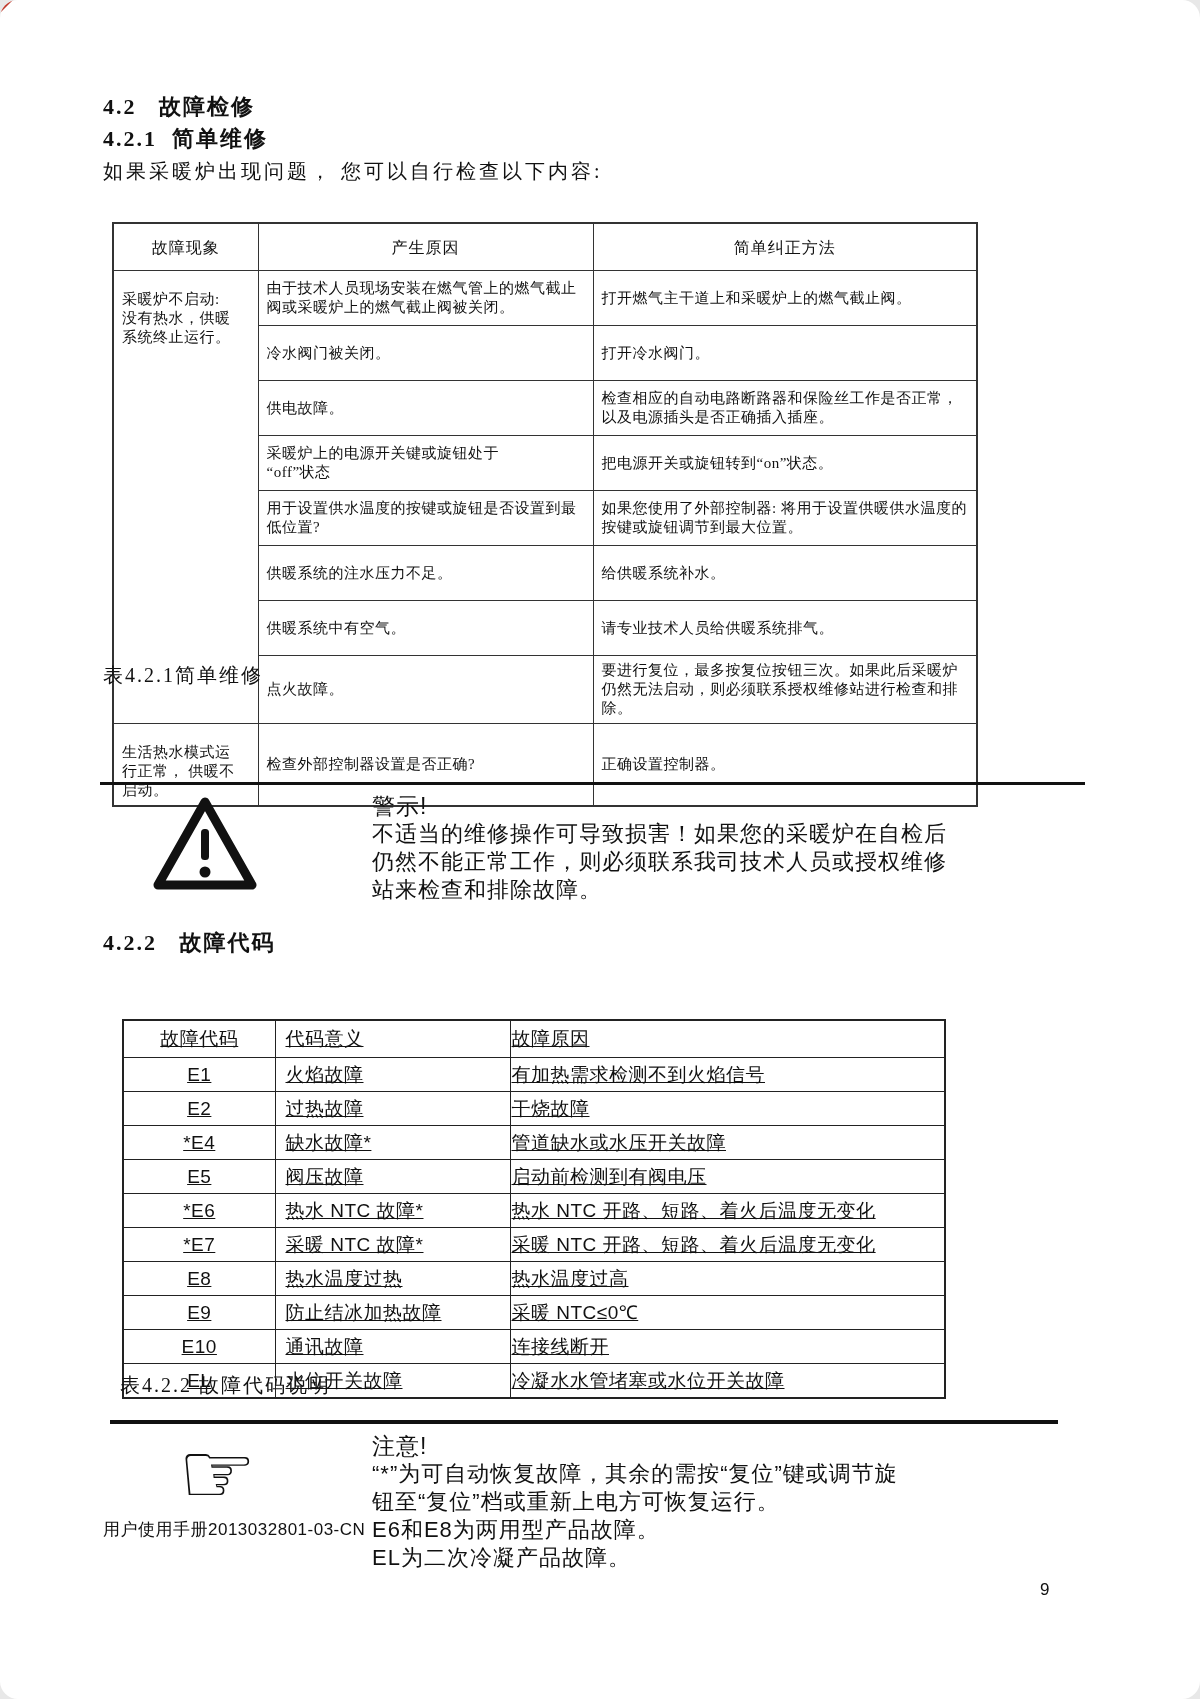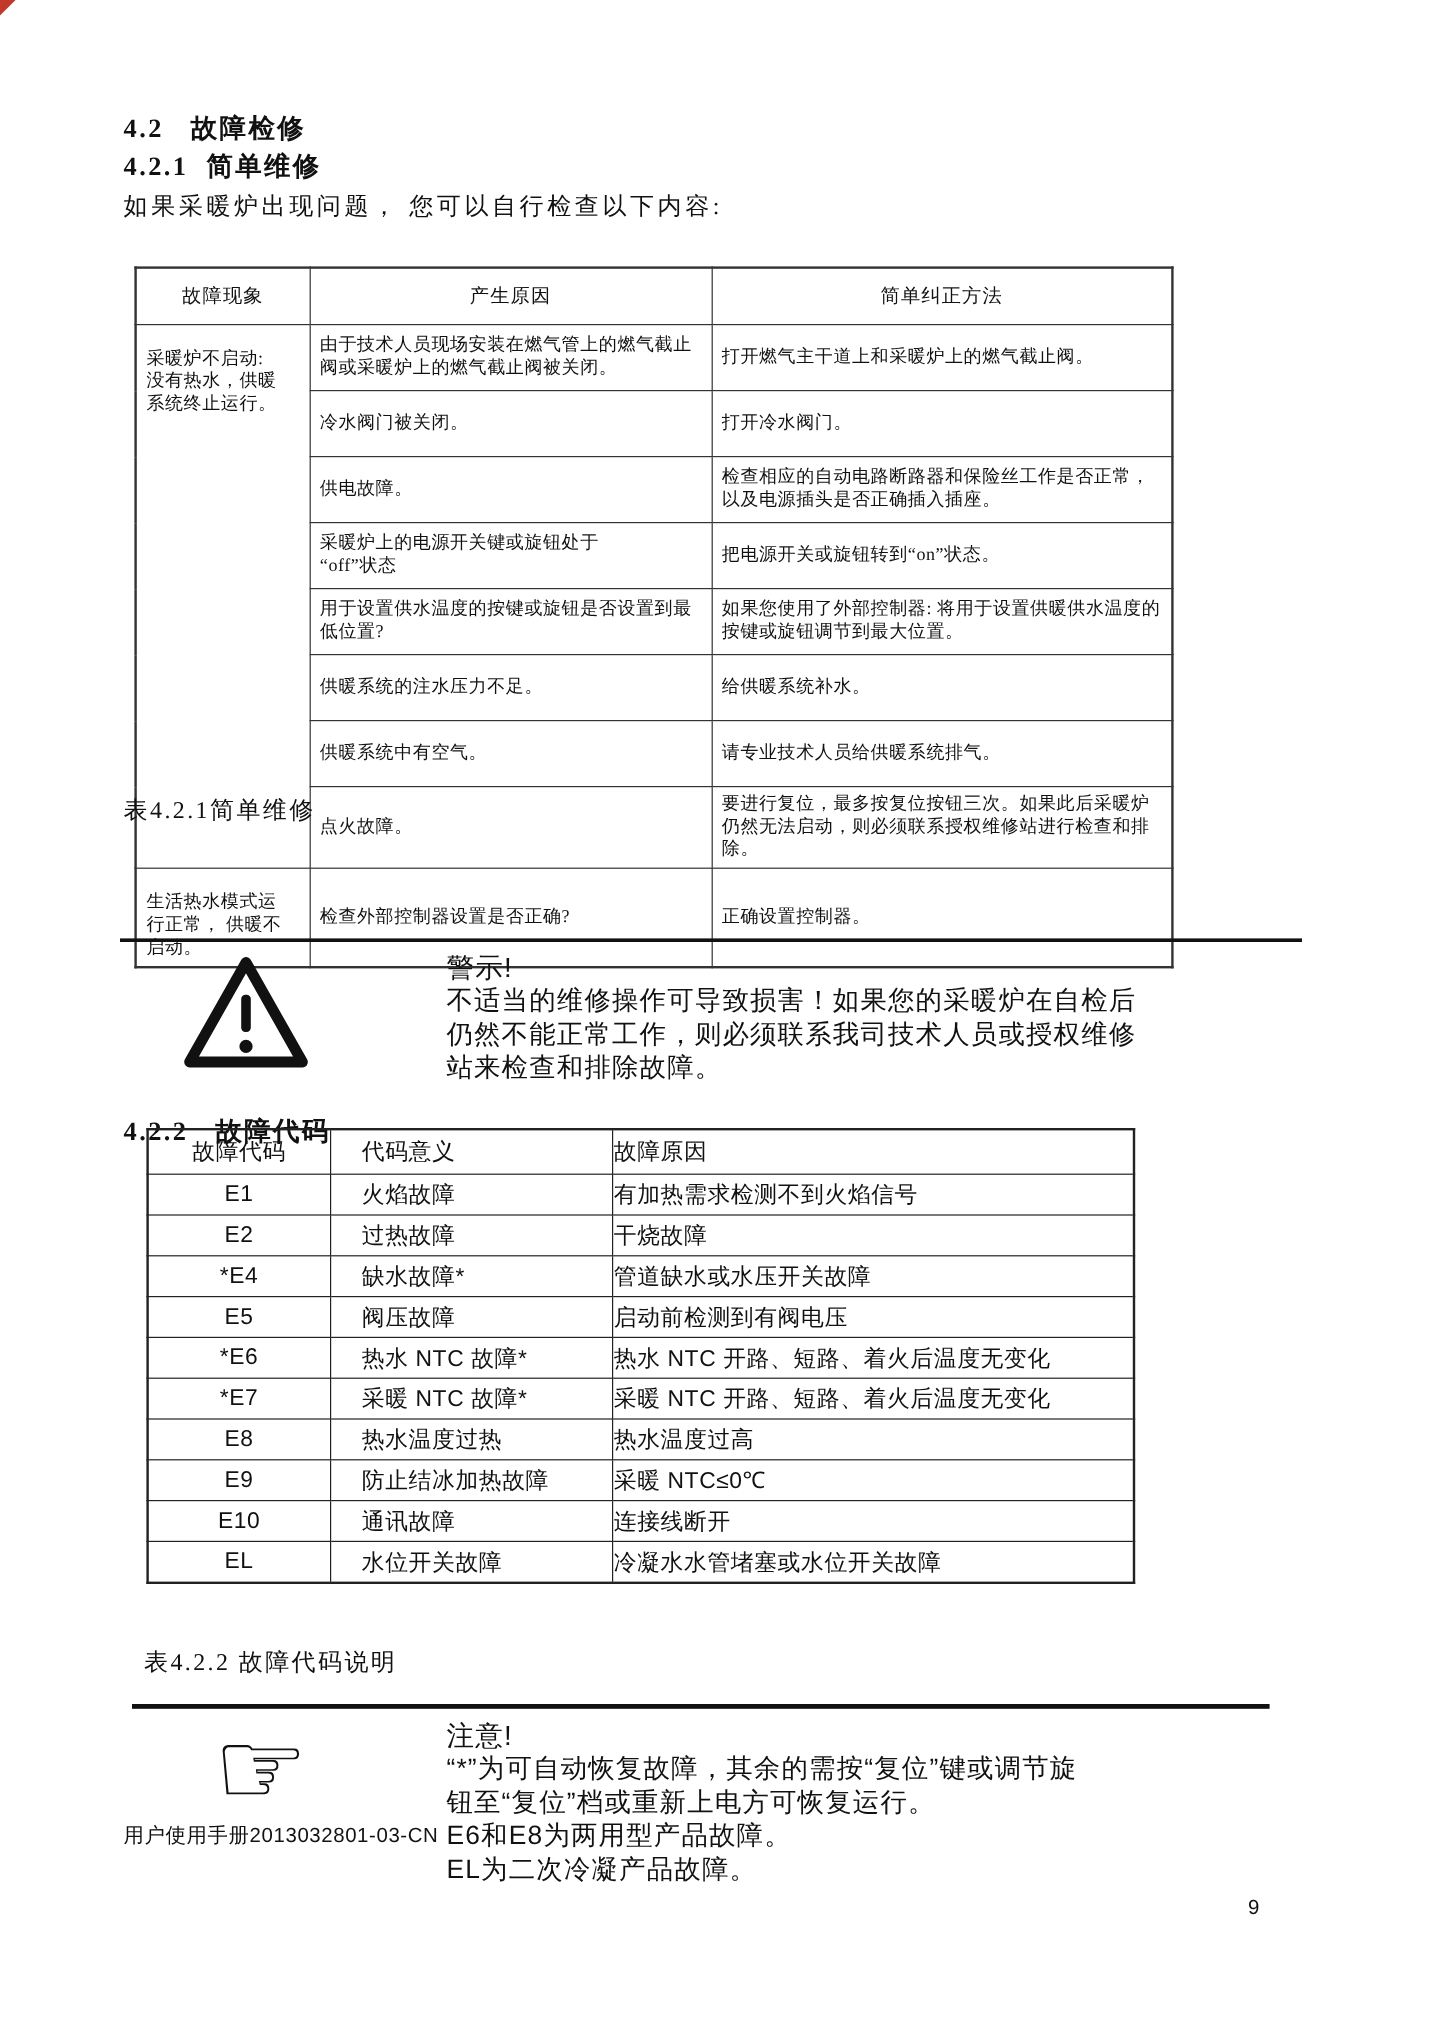--- a/index.html
+++ b/index.html
@@ -4,20 +4,21 @@
 <style>
   html,body{margin:0;padding:0;background:#e8e8e8;}
   .page{
     position:relative;
     width:1200px;height:1699px;
     margin:0 auto;
     background:#ffffff;
     color:#111;
     font-family:"Liberation Serif", serif;
     overflow:hidden;
+    border-radius:18px;
   }
   .abs{position:absolute;}
   .pre{white-space:pre-wrap;}
   .preline{white-space:pre-line;}
 
   
   .corner-mark{
     top:0;left:0;width:0;height:0;
     border-top:13px solid #c0392b;
     border-right:13px solid transparent;
@@ -77,21 +78,21 @@
   .t2{
     width:822px;table-layout:fixed;
     font-family:"Liberation Sans", sans-serif;
     font-size:19px;letter-spacing:0.5px;
   }
   .t2{border:2px solid #222;}
   .t2 th,.t2 td{border:1px solid #222;border-left:1px solid #222;}
   .t2 th{height:34px;font-weight:400;}
   .t2 td{height:31px;margin-left:32px;}
   .t2 .col-code{width:152px;text-align:center;}
-  .t2 .col-mean{width:235px;text-align:left;padding-left:26px;}
+  .t2 .col-mean{width:235px;text-align:left;padding-left:10px;}
   .t2 .col-reason{width:435px;text-align:left;}
 
   .footer-text{
     font-family:"Liberation Sans", sans-serif;
     font-size:17px;letter-spacing:0.5px;
   }
 </style>
 </head>
 <body>
 
@@ -176,21 +177,21 @@
   </div>
   <div class="abs" style="left:372px;top:792px;width:660px;">
     <div class="blk-title">警示!</div>
     <div class="blk-body preline">不适当的维修操作可导致损害！如果您的采暖炉在自检后
 仍然不能正常工作，则必须联系我司技术人员或授权维修
 站来检查和排除故障。</div>
   </div>
 
   <div class="abs h-sec pre" style="left:103px;top:928px;">4.2.2   故障代码</div>
 
-  <table class="t2 abs" style="left:122px;top:940px;">
+  <table class="t2 abs" style="left:122px;top:1019px;text-decoration:underline;">
     <colgroup>
         <col class="col-code">
         <col class="col-mean">
         <col class="col-reason">
       </colgroup>
     <thead>
       <tr id="t2-head">
           <th class="col-code">故障代码</th>
           <th class="col-mean">代码意义</th>
           <th class="col-reason">故障原因</th>

